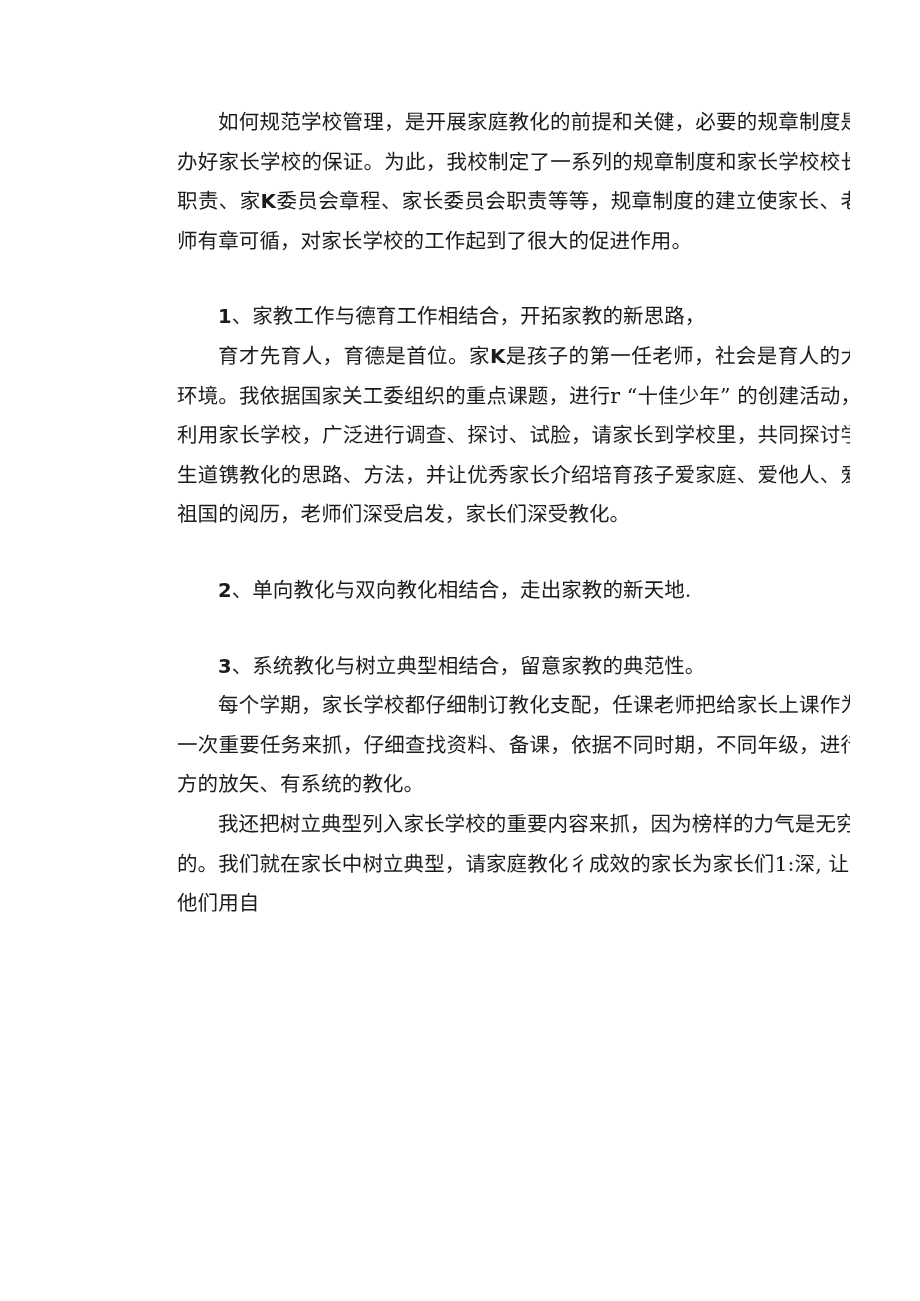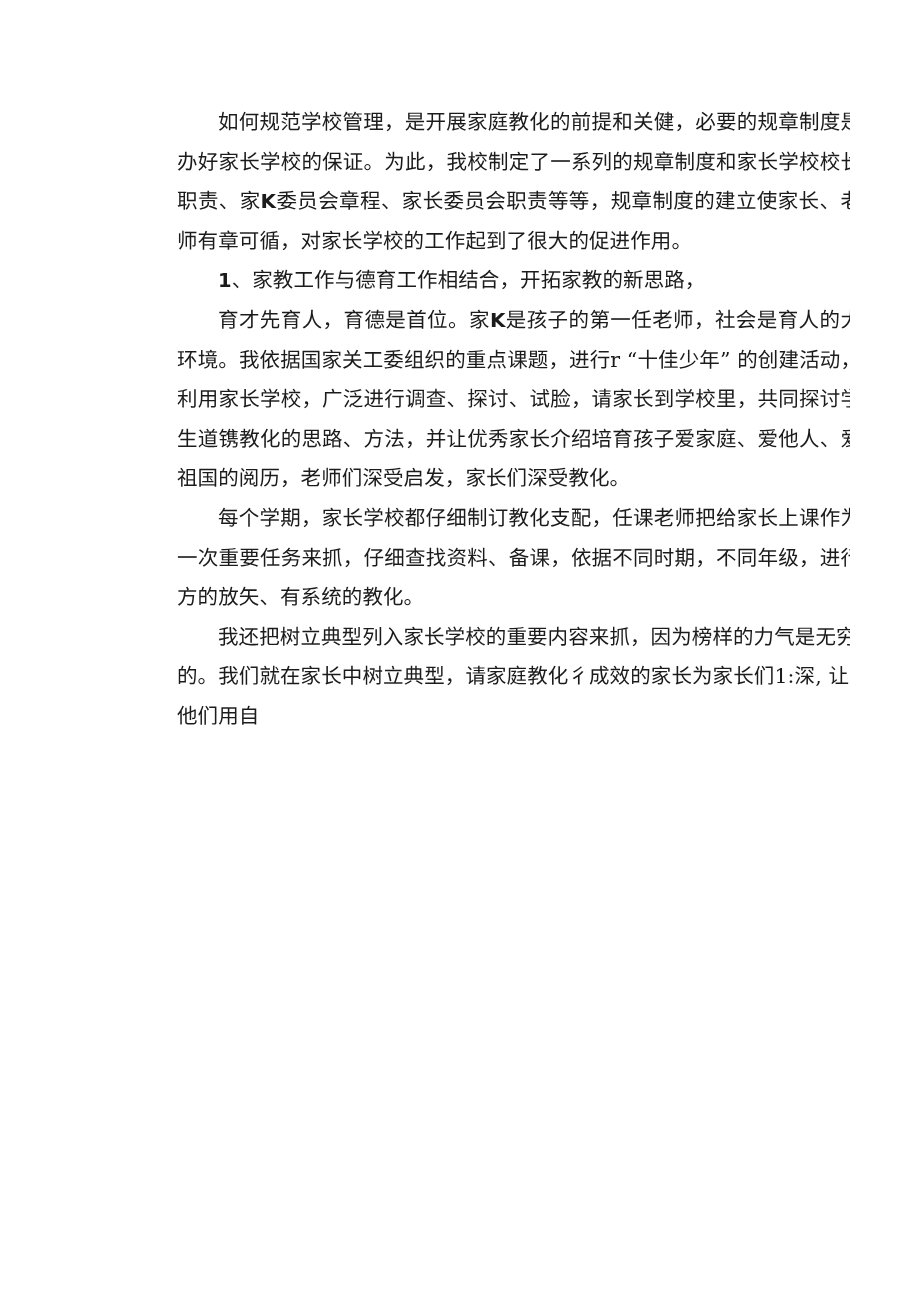--- a/index.html
+++ b/index.html
@@ -44,20 +44,21 @@
   }
 
   
   .para.last-open {
     text-align: left;
   }
 
   
   .para.heading {
     text-indent: 2em;
+    margin-top: 36px;
   }
 
   .para .num {
     font-family: "DejaVu Sans", "Liberation Sans", sans-serif;
     font-weight: 700;
     font-size: 19.5px;
   }
 
   
   .glyph-latin {
@@ -81,22 +82,24 @@
 <div class="page">
   <div class="text-body">
 
     <p class="para">如何规范学校管理，是开展家庭教化的前提和关健，必要的规章制度是办好家长学校的保证。为此，我校制定了一系列的规章制度和家长学校校长职责、家<span class="glyph-latin">K</span>委员会章程、家长委员会职责等等，规章制度的建立使家长、老师有章可循，对家长学校的工作起到了很大的促进作用。</p>
 
 
     <p class="para heading"><span class="num">1</span>、家教工作与德育工作相结合，开拓家教的新思路，</p>
 
     <p class="para">育才先育人，育德是首位。家<span class="glyph-latin">K</span>是孩子的第一任老师，社会是育人的大环境。我依据国家关工委组织的重点课题，进行r “十佳少年” 的创建活动，利用家长学校，广泛进行调查、探讨、试脸，请家长到学校里，共同探讨学生道镌教化的思路、方法，并让优秀家长介绍培育孩子爱家庭、爱他人、爱祖国的阅历，老师们深受启发，家长们深受教化。</p>
 
+    <p class="para heading"><span class="num">2</span>、单向教化与双向教化相结合，走出家教的新天地.</p>
 
 
+    <p class="para heading"><span class="num">3</span>、系统教化与树立典型相结合，留意家教的典范性。</p>
 
     <p class="para">每个学期，家长学校都仔细制订教化支配，任课老师把给家长上课作为一次重要任务来抓，仔细查找资料、备课，依据不同时期，不同年级，进行方的放矢、有系统的教化。</p>
 
 
     <p class="para last-open">我还把树立典型列入家长学校的重要内容来抓，因为榜样的力气是无穷的。我们就在家长中树立典型，请家庭教化彳成效的家长为家长们1:深, 让他们用自</p>
 
   </div>
 </div>
 
 </body></html>

